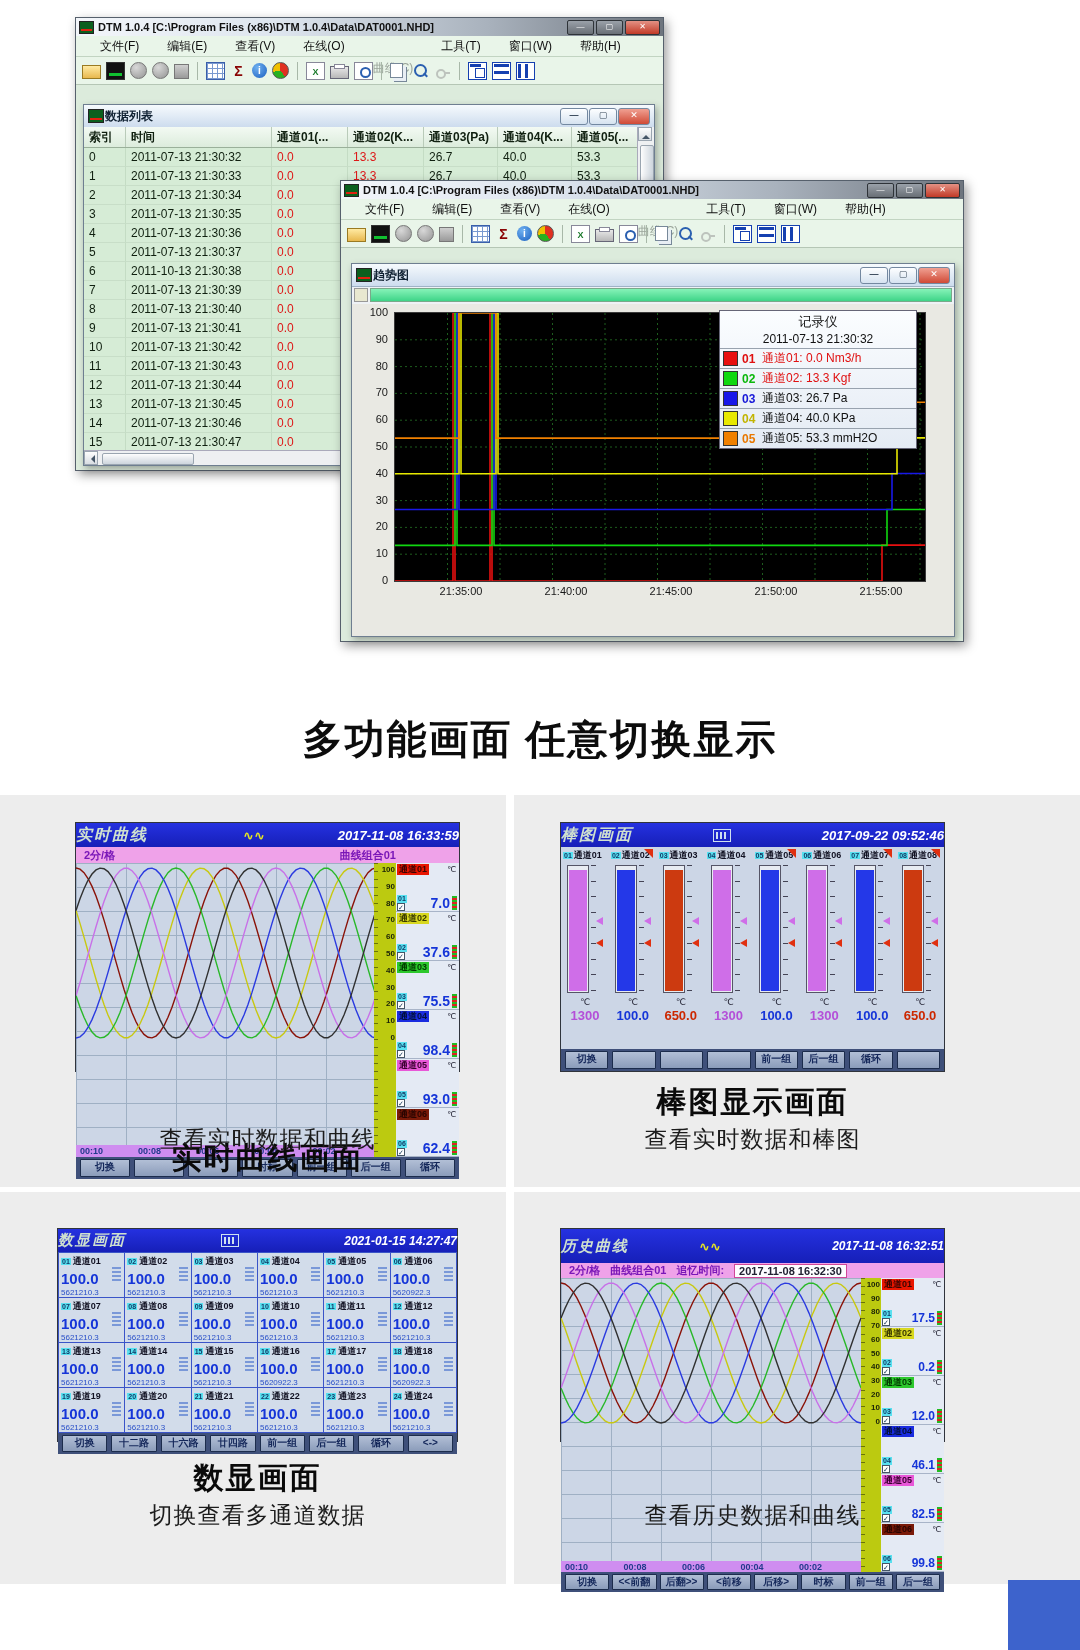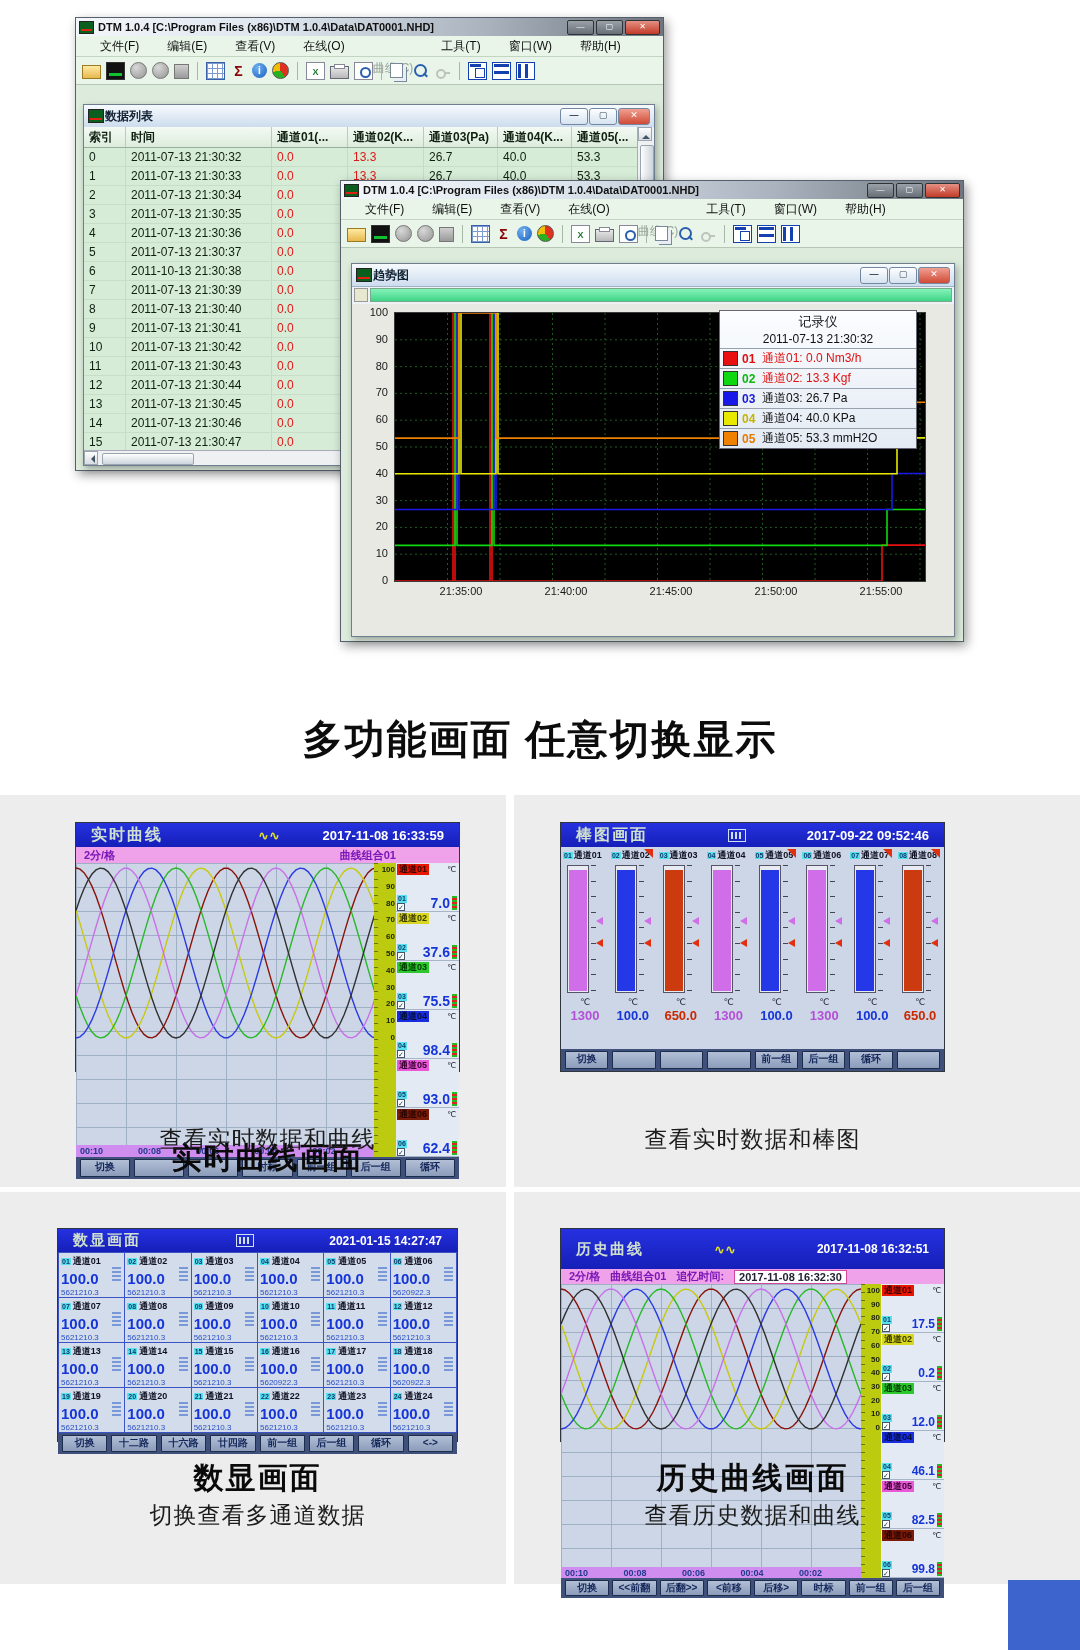--- a/index.html
+++ b/index.html
@@ -96,21 +96,21 @@
   .leg-txt{white-space:nowrap;}
 
   
   .heading{position:absolute;left:0;top:712px;width:100%;text-align:center;font-size:40px;font-weight:bold;color:#0c0c0c;letter-spacing:2px;}
 
   
   .panel{position:absolute;background:#ededed;}
 
   
   .screen{position:absolute;border:1px solid #30343c;background:#ccd6e6;display:flex;flex-direction:column;box-sizing:border-box;}
-  .sc-title{background:linear-gradient(#2531e0,#161fb8);display:flex;align-items:center;padding:0 15px;flex:0 0 auto;}
+  .sc-title{background:linear-gradient(#2531e0,#161fb8);display:flex;align-items:center;padding:0 0;flex:0 0 auto;font-style:italic;}
   .sc-title-txt{font-weight:bold;color:#cfe0cf;letter-spacing:2px;}
   .logo{color:#e8e820;font-weight:bold;font-size:13px;}
   .logo:before{content:"∿∿";}
   .sc-ico{width:16px;height:11px;border:1px solid #cfe0f0;position:relative;}
   .sc-ico:after{content:"";position:absolute;left:2px;top:2px;bottom:2px;width:2px;background:#cfe0f0;box-shadow:4px 0 0 #cfe0f0,8px 0 0 #cfe0f0;}
   .sc-date{margin-left:auto;color:#fff;font-weight:bold;font-size:13px;}
   .pinkbar{background:#efa2e9;display:flex;align-items:center;gap:14px;padding:0 8px;font-size:11px;font-weight:bold;color:#7a17b8;flex:0 0 auto;}
   .btnrow{background:#3f507a;display:flex;gap:4px;padding:2px 4px;flex:0 0 auto;align-items:stretch;}
   .sbtn{flex:1;background:linear-gradient(#b2bfd6,#8b9cba);border:1px solid #1c2c4c;border-radius:1px;font-size:10px;font-weight:bold;color:#14275a;text-align:center;line-height:13px;white-space:nowrap;overflow:hidden;}
   .curvearea{position:relative;background:#ccd6e6;overflow:hidden;
@@ -960,21 +960,21 @@
         <span class="sbtn">十六路</span>
         <span class="sbtn">廿四路</span>
         <span class="sbtn">前一组</span>
         <span class="sbtn">后一组</span>
         <span class="sbtn">循环</span>
         <span class="sbtn">&lt;-&gt;</span>
       </div>
   </div>
 
   <div class="screen" style="left:560px;top:1228px;width:385px;height:214px;">
-    <div class="sc-title" style="height:40px;">
+    <div class="sc-title" style="height:34px;">
       <span class="sc-title-txt" style="font-size:15px;">历史曲线</span>
       <span class="logo" style="margin-left:70px;"></span>
       <span class="sc-date" style="font-size:12px;">2017-11-08 16:32:51</span>
     </div>
     <div class="pinkbar" style="height:15px;gap:10px;">
       <span>2分/格</span>
       <span>曲线组合01</span>
       <span>追忆时间:</span>
       <span class="recallbox">2017-11-08 16:32:30</span>
     </div>
@@ -1103,20 +1103,20 @@
         <span class="sbtn">&lt;前移</span>
         <span class="sbtn">后移&gt;</span>
         <span class="sbtn">时标</span>
         <span class="sbtn">前一组</span>
         <span class="sbtn">后一组</span>
       </div>
   </div>
 
   <div class="cap-t" style="left:75px;top:1138px;width:385px;">实时曲线画面</div>
   <div class="cap-s" style="left:75px;top:1124px;width:385px;">查看实时数据和曲线</div>
+  <div class="cap-t" style="left:560px;top:1082px;width:385px;">棒图显示画面</div>
   <div class="cap-s" style="left:560px;top:1124px;width:385px;">查看实时数据和棒图</div>
   <div class="cap-t" style="left:57px;top:1458px;width:401px;">数显画面</div>
   <div class="cap-s" style="left:57px;top:1500px;width:401px;">切换查看多通道数据</div>
-  <div class="cap-t" style="left:560px;top:1458px;width:385px;">历史曲线画面</div>
   <div class="cap-s" style="left:560px;top:1500px;width:385px;">查看历史数据和曲线</div>
 
   <div class="corner-block"></div>
 </div>
 
 </body></html>

